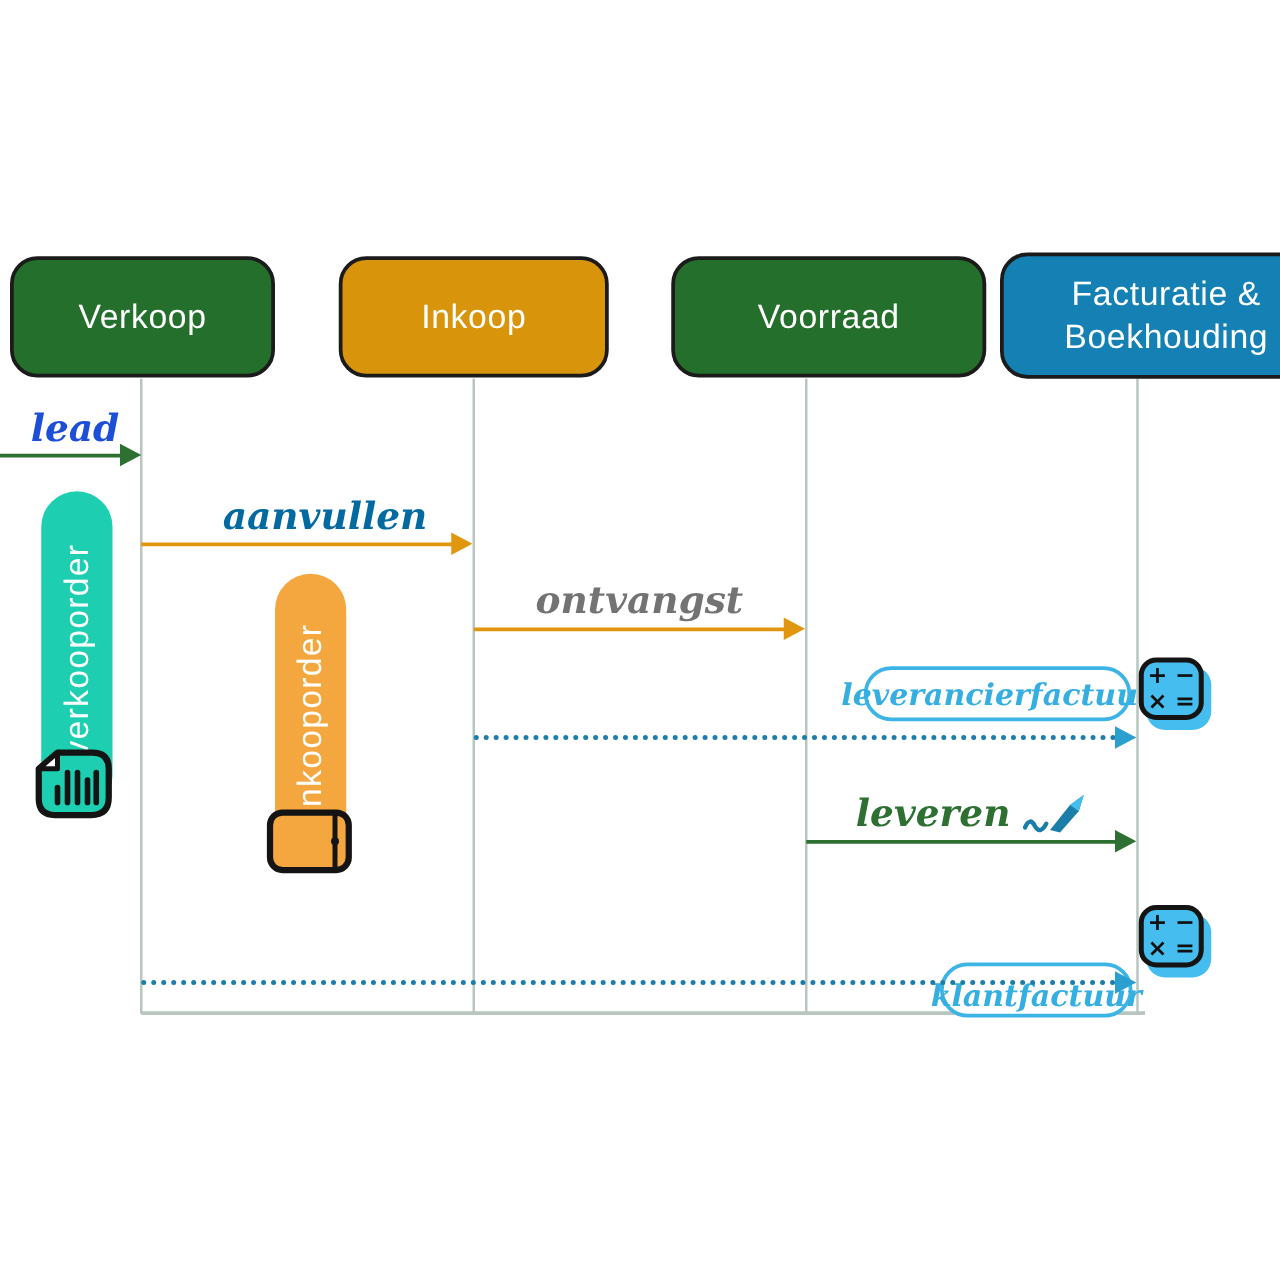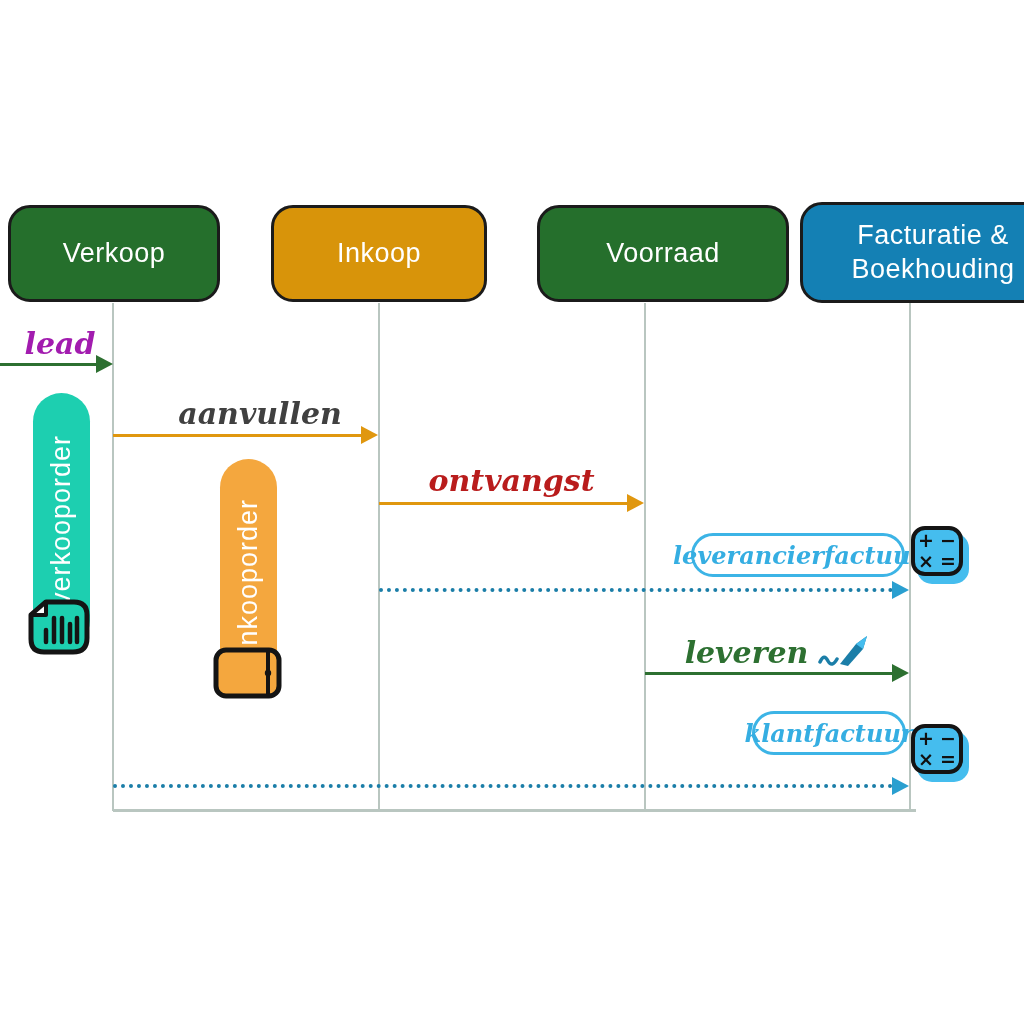--- a/index.html
+++ b/index.html
@@ -68,59 +68,59 @@
   <div class="lane-box lane-verkoop">
     <span>Verkoop</span>
   </div>
   <div class="lane-box lane-voorraad">
     <span>Voorraad</span>
   </div>
   <div class="lane-box lane-fact">
     <span>Facturatie &amp; Boekhouding</span>
   </div>
 
-  <div class="hand" style="left:14px;top:326px;width:92px;font-size:30px;color:#a21caf;text-align:center;">lead</div>
+  <div class="hand" style="left:14px;top:326px;width:92px;font-size:30px;color:#1d4ed8;text-align:center;">lead</div>
   <div class="msg-line" style="left:0;top:363px;width:99px;border-color:#2d7031;"></div>
   <div class="msg-head" style="left:96px;top:355px;color:#2d7031;"></div>
 
-  <div class="hand" style="left:113px;top:396px;width:294px;font-size:30px;color:#404040;">aanvullen</div>
+  <div class="hand" style="left:113px;top:396px;width:294px;font-size:30px;color:#0369a1;">aanvullen</div>
   <div class="msg-line" style="left:113px;top:434px;width:251px;border-color:#e0970f;"></div>
   <div class="msg-head" style="left:361px;top:426px;color:#e0970f;"></div>
 
-  <div class="hand" style="left:379px;top:463px;width:265px;font-size:30px;color:#b91c1c;">ontvangst</div>
+  <div class="hand" style="left:379px;top:463px;width:265px;font-size:30px;color:#737373;">ontvangst</div>
   <div class="msg-line" style="left:379px;top:502px;width:251px;border-color:#e0970f;"></div>
   <div class="msg-head" style="left:627px;top:494px;color:#e0970f;"></div>
 
   <div class="pill" style="left:691px;top:533px;width:214px;">
     <span>leverancierfactuur</span>
   </div>
   <div class="calc" style="left:911px;top:526px;">
     <div class="shadow"></div>
     <div class="face">
       <span>+</span>
       <span>−</span>
       <span>×</span>
       <span>=</span>
     </div>
   </div>
   <div class="msg-line dotted" style="left:379px;top:588px;width:514px;border-color:#1b7ea8;"></div>
   <div class="msg-head" style="left:892px;top:581px;color:#2a9fd0;"></div>
 
-  <div style="position:absolute;left:645px;top:634px;width:265px;display:flex;align-items:center;justify-content:center;gap:10px;">
+  <div style="position:absolute;left:645px;top:634px;width:265px;display:flex;align-items:flex-start;justify-content:center;gap:10px;">
     <span class="hand" style="position:static;font-size:30px;color:#2d7031;">leveren</span>
     <svg width="52" height="36" viewBox="0 0 52 36">
       <path d="M2 28 q4 -9 8 -1 q4 7 9 -2" fill="none" stroke="#1b7ea8" stroke-width="3.5" stroke-linecap="round"></path>
       <path d="M22 30 L38 10 L49 2 L45 15 L30 32 Z" fill="#1b7ea8"></path>
       <path d="M38 10 L49 2 L45 15 Z" fill="#45bdee"></path>
     </svg>
   </div>
   <div class="msg-line" style="left:645px;top:672px;width:250px;border-color:#2d7031;"></div>
   <div class="msg-head" style="left:892px;top:664px;color:#2d7031;"></div>
 
-  <div class="pill" style="left:752px;top:711px;width:154px;">
+  <div class="pill" style="left:752px;top:770px;width:154px;align-items:flex-end;">
     <span>klantfactuur</span>
   </div>
   <div class="calc" style="left:911px;top:724px;">
     <div class="shadow"></div>
     <div class="face">
       <span>+</span>
       <span>−</span>
       <span>×</span>
       <span>=</span>
     </div>

